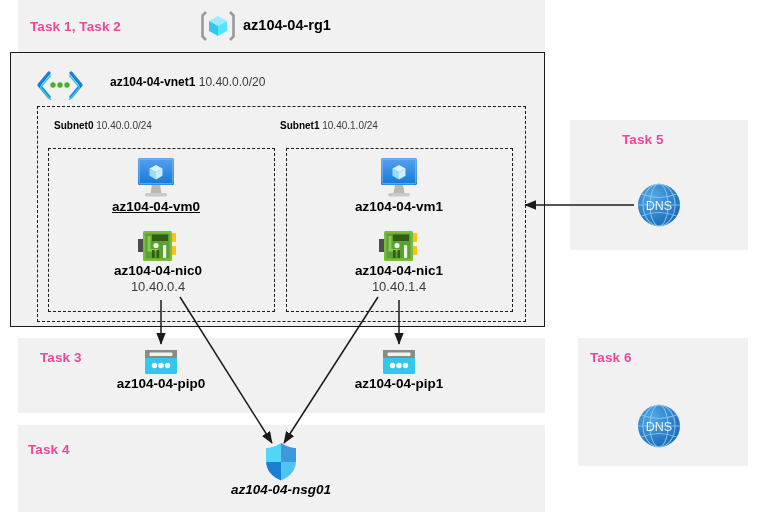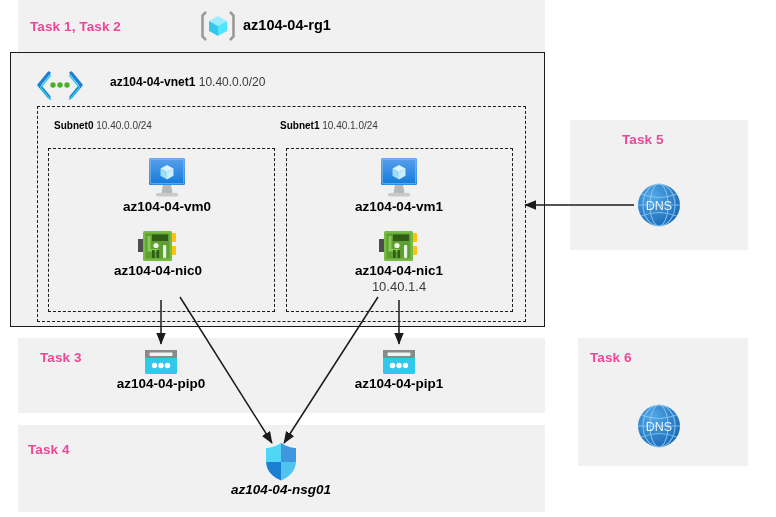--- a/index.html
+++ b/index.html
@@ -105,21 +105,21 @@
   <b>Subnet0</b><span> </span><span>10.40.0.0/24</span>
 </div>
 
 <div class="subnet-title" style="left:280px;top:120px;">
   <b>Subnet1</b><span> </span><span>10.40.1.0/24</span>
 </div>
 
 <div class="vmbox" id="vmbox0"></div>
 <div class="vmbox" id="vmbox1"></div>
 
-<div class="node" style="left:107px;top:157px;width:120px;">
+<div class="node" style="left:96px;top:157px;width:120px;text-decoration:underline;">
   <span>
   <svg class="ico" viewBox="0 0 44 42" width="44" height="42">
     <defs>
           <linearGradient id="vmg0" x1="0" y1="0" x2="0" y2="1">
       <stop offset="0" stop-color="#5aa0ec"></stop>
             <stop offset="1" stop-color="#0f7ad9"></stop>
     </linearGradient>
         </defs>
     <rect x="4" y="1" width="36" height="27" rx="1.5" fill="url(#vmg0)"></rect>
     <rect x="5.2" y="2.2" width="33.6" height="24.6" rx="1" fill="none" stroke="#7fb8f0" stroke-width="1"></rect>
@@ -142,20 +142,21 @@
     <rect x="9.5" y="4.5" width="24" height="25" fill="#5f9e35"></rect>
     <rect x="16" y="5.5" width="16" height="6.5" fill="#2f5e14"></rect>
     <rect x="11.5" y="7" width="3" height="15" fill="#86cb52"></rect>
     <rect x="11.5" y="20" width="11" height="2.6" fill="#86cb52"></rect>
     <circle cx="20" cy="16.5" r="2.6" fill="#eef7e6"></circle>
     <rect x="16" y="21" width="2.6" height="8" fill="#2f5e14"></rect>
     <rect x="20.5" y="21" width="2.6" height="8" fill="#2f5e14"></rect>
     <rect x="27" y="16" width="3.2" height="13" rx="1" fill="#e8f2e0"></rect>
   </svg></span>
   <div class="nm">az104-04-nic0</div>
+  <div class="ip">10.40.0.4</div>
 </div>
 
 <div class="node" style="left:339px;top:157px;width:120px;">
   <span>
   <svg class="ico" viewBox="0 0 44 42" width="44" height="42">
     <defs>
           <linearGradient id="vmg1" x1="0" y1="0" x2="0" y2="1">
       <stop offset="0" stop-color="#5aa0ec"></stop>
             <stop offset="1" stop-color="#0f7ad9"></stop>
     </linearGradient>

